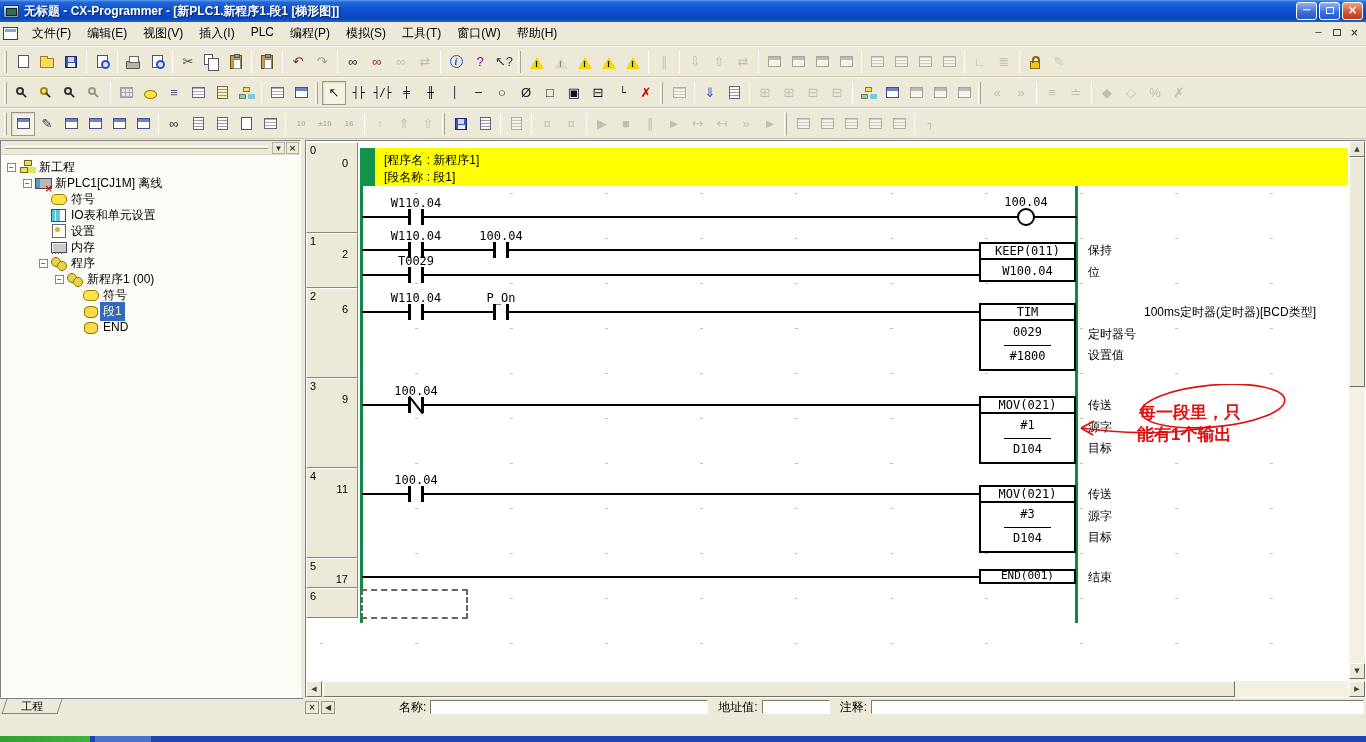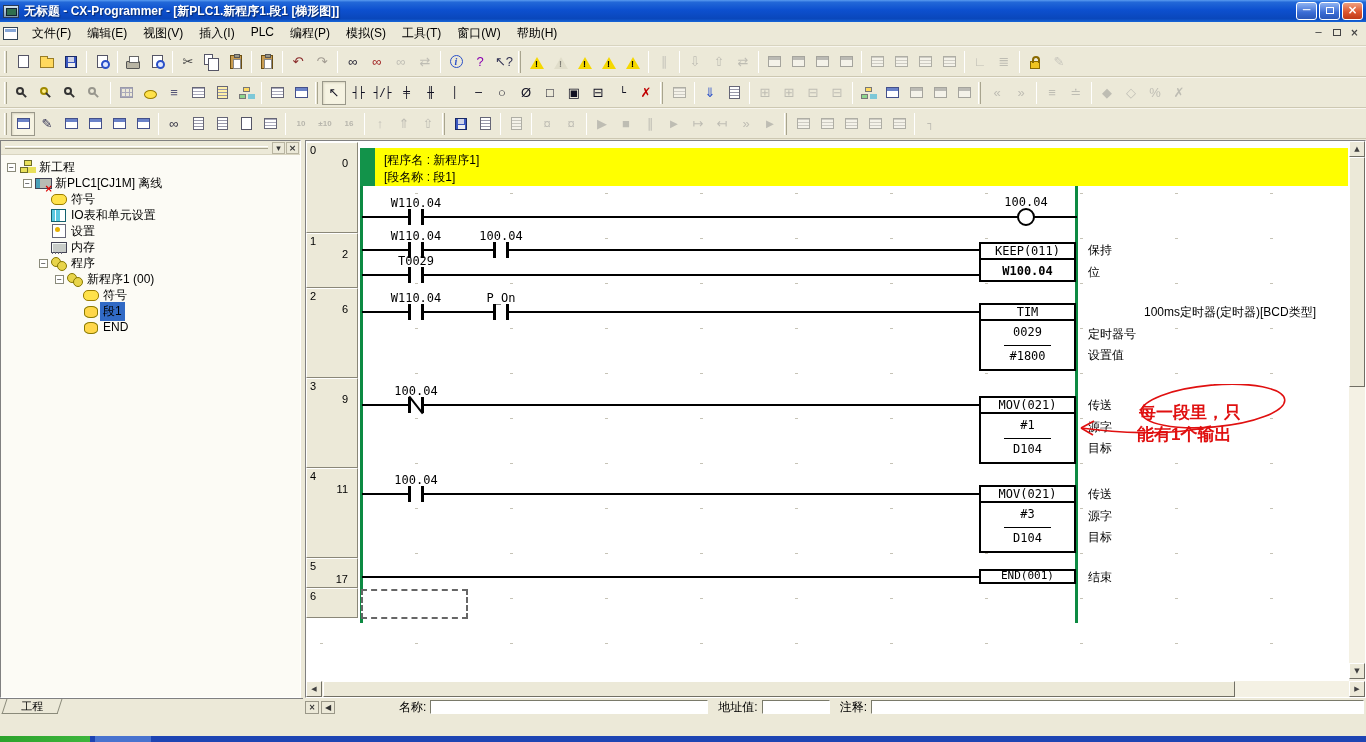--- a/index.html
+++ b/index.html
@@ -79,21 +79,21 @@
     border:1px solid;border-color:#808080 #fff #fff #808080;}
   .tree-head{height:14px;display:flex;align-items:center;background:#ece9d8;border-bottom:1px solid #d8d4c0;padding:0 1px;}
   .th-grip{flex:1;height:3px;border-top:1px solid #fff;border-bottom:1px solid #a8a48e;margin:0 3px;}
   .th-btn{width:13px;height:12px;text-align:center;font:bold 9px/11px "DejaVu Sans",sans-serif;color:#333;border:1px solid #b8b4a0;background:#ece9d8;margin-left:1px;}
   #tree{padding:4px 0 0 2px;}
   .trow{display:flex;align-items:center;height:16px;white-space:nowrap;}
   .tind{flex:none;}
   .exp{width:9px;height:9px;border:1px solid #8a8a7a;background:#fff;font:8px/7px "DejaVu Sans Mono",monospace;text-align:center;color:#333;flex:none;margin-right:3px;}
   .exp-sp{width:12px;flex:none;}
   .tlb{padding:1px 3px;font-size:12px;}
-  .tlb.sel{background:#316ac5;color:#000000;}
+  .tlb.sel{background:#316ac5;color:#fef9c3;}
   .ti{display:inline-block;position:relative;width:17px;height:14px;flex:none;}
   .ti-proj::before{content:"";position:absolute;left:5px;top:0;width:6px;height:4px;background:#e8e05a;border:1px solid #6b6b2a;}
   .ti-proj::after{content:"";position:absolute;left:1px;top:7px;width:6px;height:4px;background:#e8e05a;border:1px solid #6b6b2a;box-shadow:8px 0 0 0 #e8e05a;}
   .ti-plc{width:17px;}
   .ti-plc::before{content:"";position:absolute;left:0;top:2px;width:15px;height:9px;background:linear-gradient(90deg,#4aa0b8 0 4px,#b8bcb4 4px);border:1px solid #445;}
   .ti-plc::after{content:"×";position:absolute;right:-1px;bottom:-4px;color:#d00;font:bold 10px/10px "DejaVu Sans",sans-serif;}
   .ti-sym::before{content:"";position:absolute;left:0;top:2px;width:14px;height:9px;background:#ffe24a;border:1px solid #9a7d00;border-radius:5px;}
   .ti-io::before{content:"";position:absolute;left:0;top:1px;width:13px;height:11px;background:#5ac8e0;border:1px solid #12606e;
     background-image:linear-gradient(90deg,transparent 0 3px,#fff 3px 4px,transparent 4px 8px,#fff 8px 9px);}
   .ti-set::before{content:"";position:absolute;left:1px;top:0;width:12px;height:12px;background:#fff;border:1px solid #667;}
@@ -706,21 +706,21 @@
         <div class="cbar" style="left: 187px; top: 101px;"></div>
         <div class="cbar" style="left: 200px; top: 101px;"></div>
         <div class="lbl" style="left: 150px; top: 88px;">100.04</div>
         <div class="wire" style="left: 56px; top: 133px; width: 619px;"></div>
         <div class="gapw" style="left: 105px; top: 132px;"></div>
         <div class="cbar" style="left: 102px; top: 126px;"></div>
         <div class="cbar" style="left: 115px; top: 126px;"></div>
         <div class="lbl" style="left: 65px; top: 113px;">T0029</div>
         <div class="ibox" style="top: 101px; height: 40px;">
           <div class="ttl">KEEP(011)</div>
-          <div class="op" style="top: 20px; font-weight: bold;">W100.04</div>
+          <div class="op" style="top: 20px;">W100.04</div>
         </div>
         <div class="cmt" style="left: 782px; top: 101px;">保持</div>
         <div class="cmt" style="left: 782px; top: 123px;">位</div>
         <div class="mcell" style="top: 147px; height: 90px;">
           <span class="mnum">2</span>
           <span class="mstep">6</span>
         </div>
         <div class="wire" style="left: 56px; top: 170px; width: 619px;"></div>
         <div class="gapw" style="left: 105px; top: 169px;"></div>
         <div class="cbar" style="left: 102px; top: 163px;"></div>

